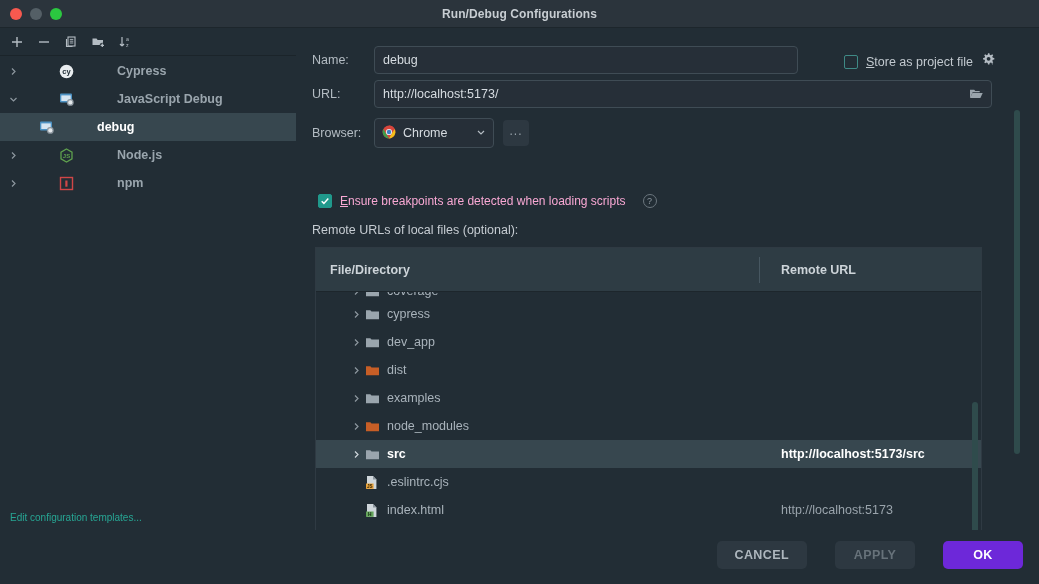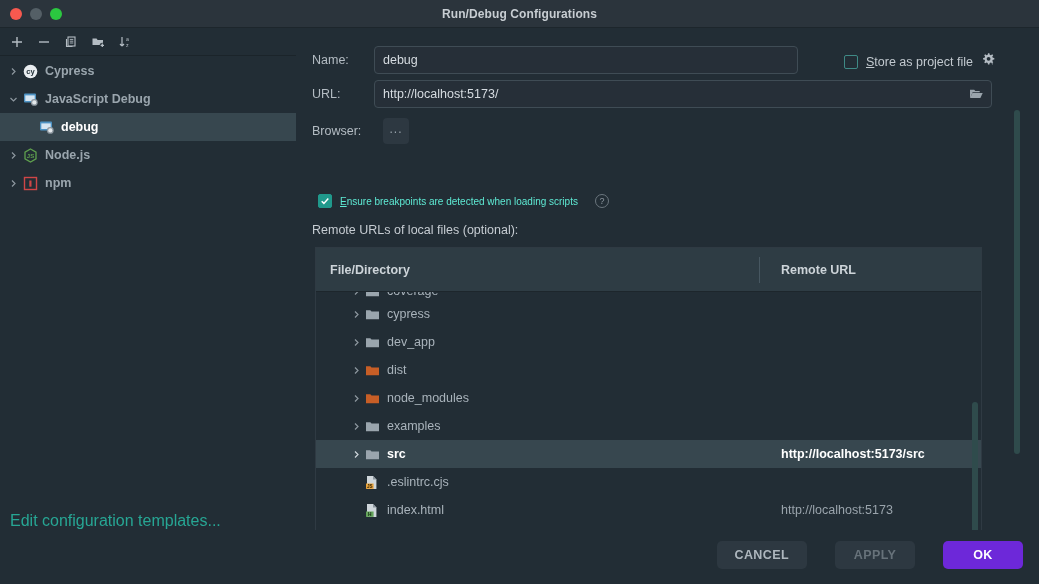--- a/index.html
+++ b/index.html
@@ -45,36 +45,36 @@
   }
   .tb-btn {
     width: 24px; height: 22px; display: flex; align-items: center; justify-content: center;
     border-radius: 3px;
   }
   .tb-btn svg { display: block; }
 
   .cfg-list { position: absolute; left: 0; top: 29px; width: 308px; }
   .cfg-row {
     height: 28px; display: flex; align-items: center; padding-left: 6px;
-    font-size: 12.5px; color: #a9b3bb;
+    font-size: 12.5px; color: #a9b3bb; gap: 36px;
   }
   .cfg-row.group { font-weight: bold; color: #9aa5ad; }
   .cfg-row.child { padding-left: 38px; color: #e3e7ea; }
   .cfg-row.selected { background: #37474f; color: #ffffff; font-weight: bold; }
   .arrow {
     width: 14px; height: 14px; flex: 0 0 14px;
     display: flex; align-items: center; justify-content: center; margin-right: 2px;
   }
   .cfg-icon { width: 17px; height: 17px; flex: 0 0 17px; margin-right: 6px;
               display:flex; align-items:center; justify-content:center; }
   .cfg-label { white-space: nowrap; }
 
   .edit-templates {
     position: absolute; left: 10px; top: 484px;
-    font-size: 16px; color: #27a694;
+    font-size: 10px; color: #27a694;
   }
 
   .help-btn {
     position: absolute; left: 10px; top: 549px;
     width: 26px; height: 26px; border-radius: 50%;
     background: #2b363e; color: #9aa5ad;
     display: flex; align-items: center; justify-content: center;
     font-size: 14px;
   }
 
@@ -133,21 +133,21 @@
     background: #2d3841; border-radius: 4px;
     display: flex; align-items: center; justify-content: center;
     color: #9aa5ad; font-size: 12px; letter-spacing: 1px;
     padding-bottom: 5px;
   }
 
   .ensure-wrap {
     position: absolute; left: 22px; top: 166px;
     display: flex; align-items: center; gap: 8px;
   }
-  .ensure-label { font-size: 10px; color: #5eead4; }
+  .ensure-label { font-size: 12px; color: #f9a8d4; }
   .qmark {
     width: 14px; height: 14px; border-radius: 50%;
     border: 1px solid #6b767e; color: #8d979f;
     font-size: 9px; display: flex; align-items: center; justify-content: center;
     margin-left: 9px;
   }
 
   .remote-caption {
     position: absolute; left: 16px; top: 195px;
     font-size: 12.5px; color: #c6ccd2;
@@ -382,20 +382,39 @@
           <svg width="15" height="14" viewBox="0 0 15 14">
             <path d="M1 2.8h4.2l1.1 1.3h4.4v1.2H3.6L1.4 10.8H1z" fill="#99a3ab"></path>
             <path d="M3.4 6h10.3l-2.3 5.1H1.1z" fill="#99a3ab"></path>
           </svg>
         </span>
       </div>
     </div>
 
     <div class="form-row row-browser">
       <span class="form-label lbl-browser">Browser:</span>
+      <div class="combo">
+        <span>
+          <svg width="14" height="14" viewBox="0 0 14 14">
+            <circle cx="7" cy="7" r="6.4" fill="#d8453c"></circle>
+            <path d="M7 .6A6.4 6.4 0 0 1 12.6 4H7z" fill="#d8453c"></path>
+            <path d="M12.6 4A6.4 6.4 0 0 1 7 13.4l2.8-5z" fill="#f2c019"></path>
+            <path d="M7 13.4A6.4 6.4 0 0 1 1.4 4l2.8 5z" fill="#3f9e4b"></path>
+            <path d="M1.4 4h11.2l-2.8 5H4.2z" fill="#f2c019" opacity="0"></path>
+            <circle cx="7" cy="7" r="3.1" fill="#e8eef2"></circle>
+            <circle cx="7" cy="7" r="2.2" fill="#3b7fc4"></circle>
+          </svg>
+        </span>
+        <span>Chrome</span>
+        <span class="combo-chev">
+          <svg width="10" height="10" viewBox="0 0 10 10">
+              <path d="M2 4L5 7L8 4" stroke="#b4bcc3" stroke-width="1.2" fill="none"></path>
+            </svg>
+        </span>
+      </div>
       <div class="ellipsis-btn">...</div>
     </div>
 
     <div class="ensure-wrap">
       <span class="cb checked">
         <svg width="10" height="10" viewBox="0 0 10 10">
             <path d="M1.7 5.2L3.9 7.4L8.3 2.6" stroke="#ffffff" stroke-width="1.5" fill="none"></path>
           </svg>
       </span>
       <span class="ensure-label"><span class="mn">E</span><span>nsure breakpoints are detected when loading scripts</span></span>
@@ -482,41 +501,41 @@
 
         <div class="trow">
           <div class="t-name">
             <span class="t-arrow">
               <svg width="9" height="9" viewBox="0 0 9 9">
                   <path d="M3 1.5L6 4.5L3 7.5" stroke="#8d979f" stroke-width="1.2" fill="none"></path>
                 </svg>
             </span>
             <span class="t-icon">
               <svg width="15" height="13" viewBox="0 0 15 13">
-                  <path d="M1 2.2h4.3l1.2 1.4h7.5v7.6H1z" fill="#c75e26"></path>
-                </svg>
-            </span>
-            <span class="t-label">node_modules</span>
+                  <path d="M1 2.2h4.3l1.2 1.4h7.5v7.6H1z" fill="#9aa5ad"></path>
+                </svg>
+            </span>
+            <span class="t-label">examples</span>
           </div>
           <div class="t-url"></div>
         </div>
 
         <div class="trow">
           <div class="t-name">
             <span class="t-arrow">
               <svg width="9" height="9" viewBox="0 0 9 9">
                   <path d="M3 1.5L6 4.5L3 7.5" stroke="#8d979f" stroke-width="1.2" fill="none"></path>
                 </svg>
             </span>
             <span class="t-icon">
               <svg width="15" height="13" viewBox="0 0 15 13">
-                  <path d="M1 2.2h4.3l1.2 1.4h7.5v7.6H1z" fill="#9aa5ad"></path>
-                </svg>
-            </span>
-            <span class="t-label">examples</span>
+                  <path d="M1 2.2h4.3l1.2 1.4h7.5v7.6H1z" fill="#c75e26"></path>
+                </svg>
+            </span>
+            <span class="t-label">node_modules</span>
           </div>
           <div class="t-url"></div>
         </div>
 
 
         <div class="trow selected">
           <div class="t-name">
             <span class="t-arrow">
               <svg width="9" height="9" viewBox="0 0 9 9">
                   <path d="M3 1.5L6 4.5L3 7.5" stroke="#cfd6db" stroke-width="1.2" fill="none"></path>

